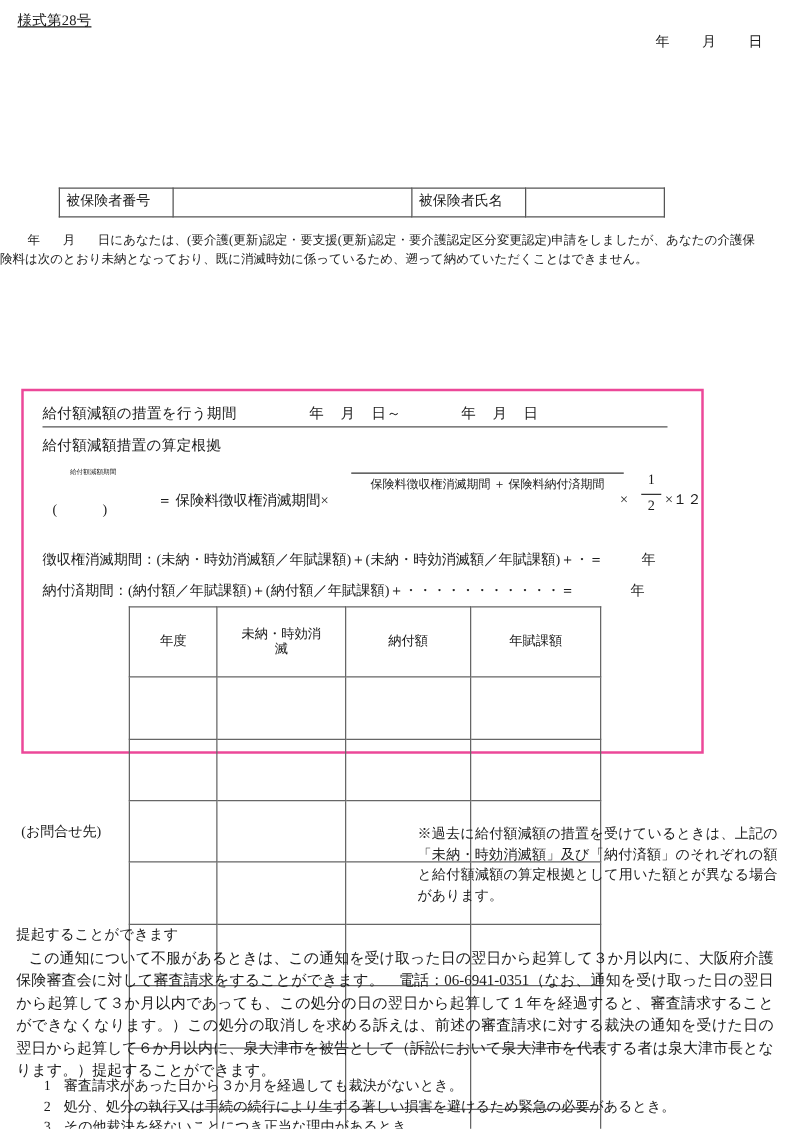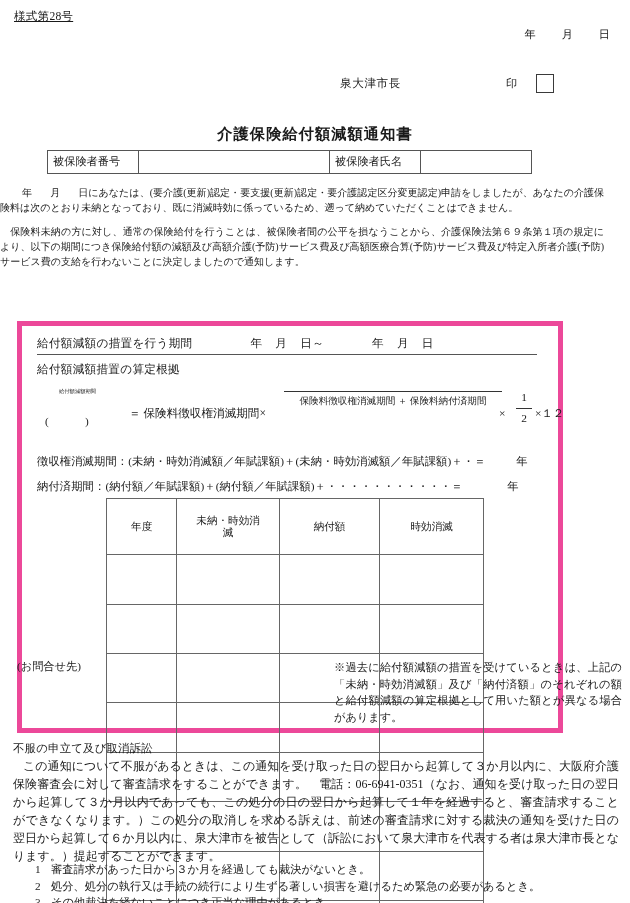--- a/index.html
+++ b/index.html
@@ -120,24 +120,24 @@
   .p2 { top: 224px; }
   .p3 { top: 278px; }
   .indent { display: inline-block; width: 10px; }
   .gap-sm { display: inline-block; width: 18px; }
   .gap-md { display: inline-block; width: 22px; }
 
   
   .calc-box {
     position: absolute;
     left: 17px;
-    top: 321px;
+    top: 311px;
     width: 546px;
-    height: 412px;
-    border: 5px solid #ec4899;
+    height: 292px;
+    border: 2px solid #ec4899;
     box-sizing: border-box;
   }
   .period-line {
     position: absolute;
     left: 15px;
     top: 10px;
     width: 500px;
     font-size: 11.6px;
     border-bottom: 1px solid #555;
     padding-bottom: 2px;
@@ -334,46 +334,37 @@
 <body>
 
 <div class="page">
 
   <div class="form-no">様式第28号</div>
 
   <div class="date-line">
     <span>年</span><span class="sp"></span><span>月</span><span class="sp"></span><span>日</span>
   </div>
 
-  <div class="mayor-row">
-    <div class="mayor-name">泉大津市長</div>
-    <div class="seal-label">印</div>
-    <div class="seal-box"></div>
-  </div>
-
-  <div class="doc-title">介護保険給付額減額通知書</div>
+
 
   <table class="insured-table">
     <tbody>
         <tr>
       <td class="lbl">被保険者番号</td>
       <td class="val-a"></td>
       <td class="lbl2">被保険者氏名</td>
       <td></td>
     </tr>
   </tbody>
     </table>
 
   <div class="para p1">
     <span class="gap-md"></span><span>年</span><span class="gap-sm"></span><span>月</span><span class="gap-sm"></span><span>日にあなたは、(要介護(更新)認定・要支援(更新)認定・要介護認定区分変更認定)申請をしましたが、あなたの介護保険料は次のとおり未納となっており、既に消滅時効に係っているため、遡って納めていただくことはできません。</span>
   </div>
 
-  <div class="para p2">
-    <span class="indent"></span><span>保険料未納の方に対し、通常の保険給付を行うことは、被保険者間の公平を損なうことから、介護保険法第６９条第１項の規定により、以下の期間につき保険給付額の減額及び高額介護(予防)サービス費及び高額医療合算(予防)サービス費及び特定入所者介護(予防)サービス費の支給を行わないことに決定しましたので通知します。</span>
-  </div>
 
 
   <div class="calc-box">
 
     <div class="period-line">
       <span>給付額減額の措置を行う期間</span><span class="sp1"></span><span>年</span><span class="sp2"></span><span>月</span><span class="sp2"></span><span>日～</span><span class="sp3"></span><span>年</span><span class="sp2"></span><span>月</span><span class="sp2"></span><span>日</span>
     </div>
 
     <div class="basis-title">給付額減額措置の算定根拠</div>
 
@@ -409,21 +400,21 @@
           <col class="c1">
           <col class="c2">
           <col class="c3">
           <col class="c4">
         </colgroup>
       <thead>
         <tr>
           <th>年度</th>
           <th>未納・時効消滅</th>
           <th>納付額</th>
-          <th>時効消滅</th>
+          <th>年賦課額</th>
         </tr>
       </thead>
       <tbody>
         <tr>
             <td></td>
             <td></td>
             <td></td>
             <td></td>
           </tr>
         <tr>
@@ -486,21 +477,21 @@
             <td></td>
             <td></td>
           </tr>
       </tbody>
     </table>
   </div>
 
   <div class="contact">(お問合せ先)</div>
   <div class="note-right">※過去に給付額減額の措置を受けているときは、上記の「未納・時効消滅額」及び「納付済額」のそれぞれの額と給付額減額の算定根拠として用いた額とが異なる場合があります。</div>
 
-  <div class="appeal-head">不服の申立て及び取消訴訟</div>
+  <div class="appeal-head">提起することができます</div>
   <div class="appeal-body">
     <span class="indent"></span><span>この通知について不服があるときは、この通知を受け取った日の翌日から起算して３か月以内に、大阪府介護保険審査会に対して審査請求をすることができます。　電話：06-6941-0351（なお、通知を受け取った日の翌日から起算して３か月以内であっても、この処分の日の翌日から起算して１年を経過すると、審査請求することができなくなります。）この処分の取消しを求める訴えは、前述の審査請求に対する裁決の通知を受けた日の翌日から起算して６か月以内に、泉大津市を被告として（訴訟において泉大津市を代表する者は泉大津市長となります。）提起することができます。</span>
   </div>
   <div class="num-list">
     <div class="li"><span class="num">1</span><span>審査請求があった日から３か月を経過しても裁決がないとき。</span></div>
     <div class="li"><span class="num">2</span><span>処分、処分の執行又は手続の続行により生ずる著しい損害を避けるため緊急の必要があるとき。</span></div>
     <div class="li"><span class="num">3</span><span>その他裁決を経ないことにつき正当な理由があるとき。</span></div>
   </div>
 
 </div>

